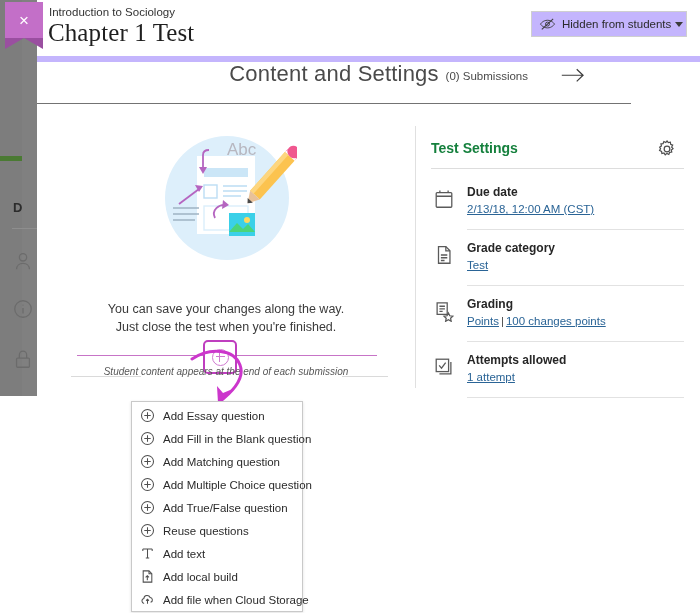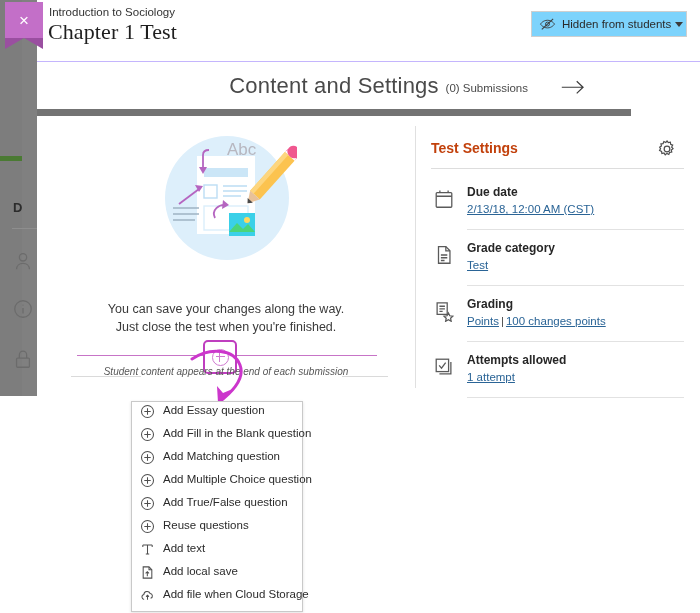--- a/index.html
+++ b/index.html
@@ -106,44 +106,44 @@
     font-weight: 400;
     line-height: 1;
   }
 
   
   #header-bar {
     position: absolute;
     left: 37px; top: 0;
     width: 663px;
     height: 62px;
-    border-bottom: 1px solid #c4b5fd;
+    border-bottom: 6px solid #c4b5fd;
     box-sizing: border-box;
   }
   #course-name {
     position: absolute;
     left: 12px; top: 6px;
     font-size: 11.5px;
     color: #333333;
   }
   #test-title {
     position: absolute;
     left: 11px; top: 19px;
     font-family: "Liberation Serif", serif;
-    font-size: 22px;
+    font-size: 25px;
     color: #1f1f1f;
     letter-spacing: .1px;
   }
   #visibility-button {
     position: absolute;
     left: 494px; top: 11px;
     width: 156px;
     height: 26px;
     border: 1px solid #cfcfcf;
-    background: #7dd3fc;
+    background: #c4b5fd;
     display: flex;
     align-items: center;
     box-sizing: border-box;
     padding: 0 7px;
     cursor: pointer;
   }
   #visibility-button .vb-icon {
     width: 17px; height: 14px;
     margin-right: 6px;
     flex: 0 0 auto;
@@ -160,24 +160,24 @@
     border-left: 4px solid transparent;
     border-right: 4px solid transparent;
     border-top: 5px solid #3b3b3b;
     margin-left: 4px;
     flex: 0 0 auto;
   }
 
   
   #subheader-bar {
     position: absolute;
-    left: 37px; top: 60px;
+    left: 37px; top: 48px;
     width: 594px;
     height: 56px;
-    border-bottom: 7px solid #737373;
+    border-bottom: 1px solid #737373;
     box-sizing: border-box;
   }
   #subheader-title {
     position: absolute;
     left: 0; right: 0; top: 13px;
     text-align: center;
     font-size: 22px;
     font-weight: 300;
     color: #4a4a4a;
     letter-spacing: .2px;
@@ -311,21 +311,21 @@
   #settings-panel {
     position: absolute;
     left: 394px; top: 8px;
     width: 255px;
   }
   #settings-title {
     position: absolute;
     left: 0; top: 14px;
     font-size: 14px;
     font-weight: bold;
-    color: #c2410c;
+    color: #15803d;
   }
   #settings-gear {
     position: absolute;
     left: 225px; top: 12px;
     width: 22px; height: 22px;
     color: #4d4d4d;
     cursor: pointer;
   }
   #settings-header-rule {
     position: absolute;
@@ -385,20 +385,21 @@
     background: #ffffff;
     border: 1px solid #c9c9c9;
     box-shadow: 0 1px 3px rgba(0,0,0,.12);
     z-index: 50;
     box-sizing: border-box;
     padding: 2px 0 0 0;
   }
   .menu-item {
     height: 23px;
     display: flex;
+    align-items: center;
     padding: 0 6px 0 8px;
     cursor: pointer;
     box-sizing: border-box;
   }
   .menu-item .mi-icon {
     width: 15px; height: 15px;
     margin-right: 8px;
     flex: 0 0 auto;
     color: #4e4e4e;
   }
@@ -673,21 +674,21 @@
   </div>
 
   <div class="menu-item">
     <span class="mi-icon">
       <svg viewBox="0 0 16 16" fill="none" stroke="currentColor" stroke-width="1.1">
         <path d="M3.4 2h6.2l3 3v9H3.4z"></path>
           <path d="M9.6 2v3h3"></path>
         <path d="M7.8 12V7.4M6 9l1.8-1.8L9.6 9"></path>
       </svg>
     </span>
-    <span class="mi-label">Add local save</span>
+    <span class="mi-label">Add local build</span>
   </div>
 
   <div class="menu-item">
     <span class="mi-icon">
       <svg viewBox="0 0 16 16" fill="none" stroke="currentColor" stroke-width="1.1">
         <path d="M4.4 12.2a2.7 2.7 0 0 1-.3-5.3 3.5 3.5 0 0 1 6.7-1 2.6 2.6 0 0 1 .5 5.1"></path>
         <path d="M8 12.6V7.8M6.5 9.3L8 7.8l1.5 1.5"></path>
       </svg>
     </span>
     <span class="mi-label">Add file when Cloud Storage</span>

